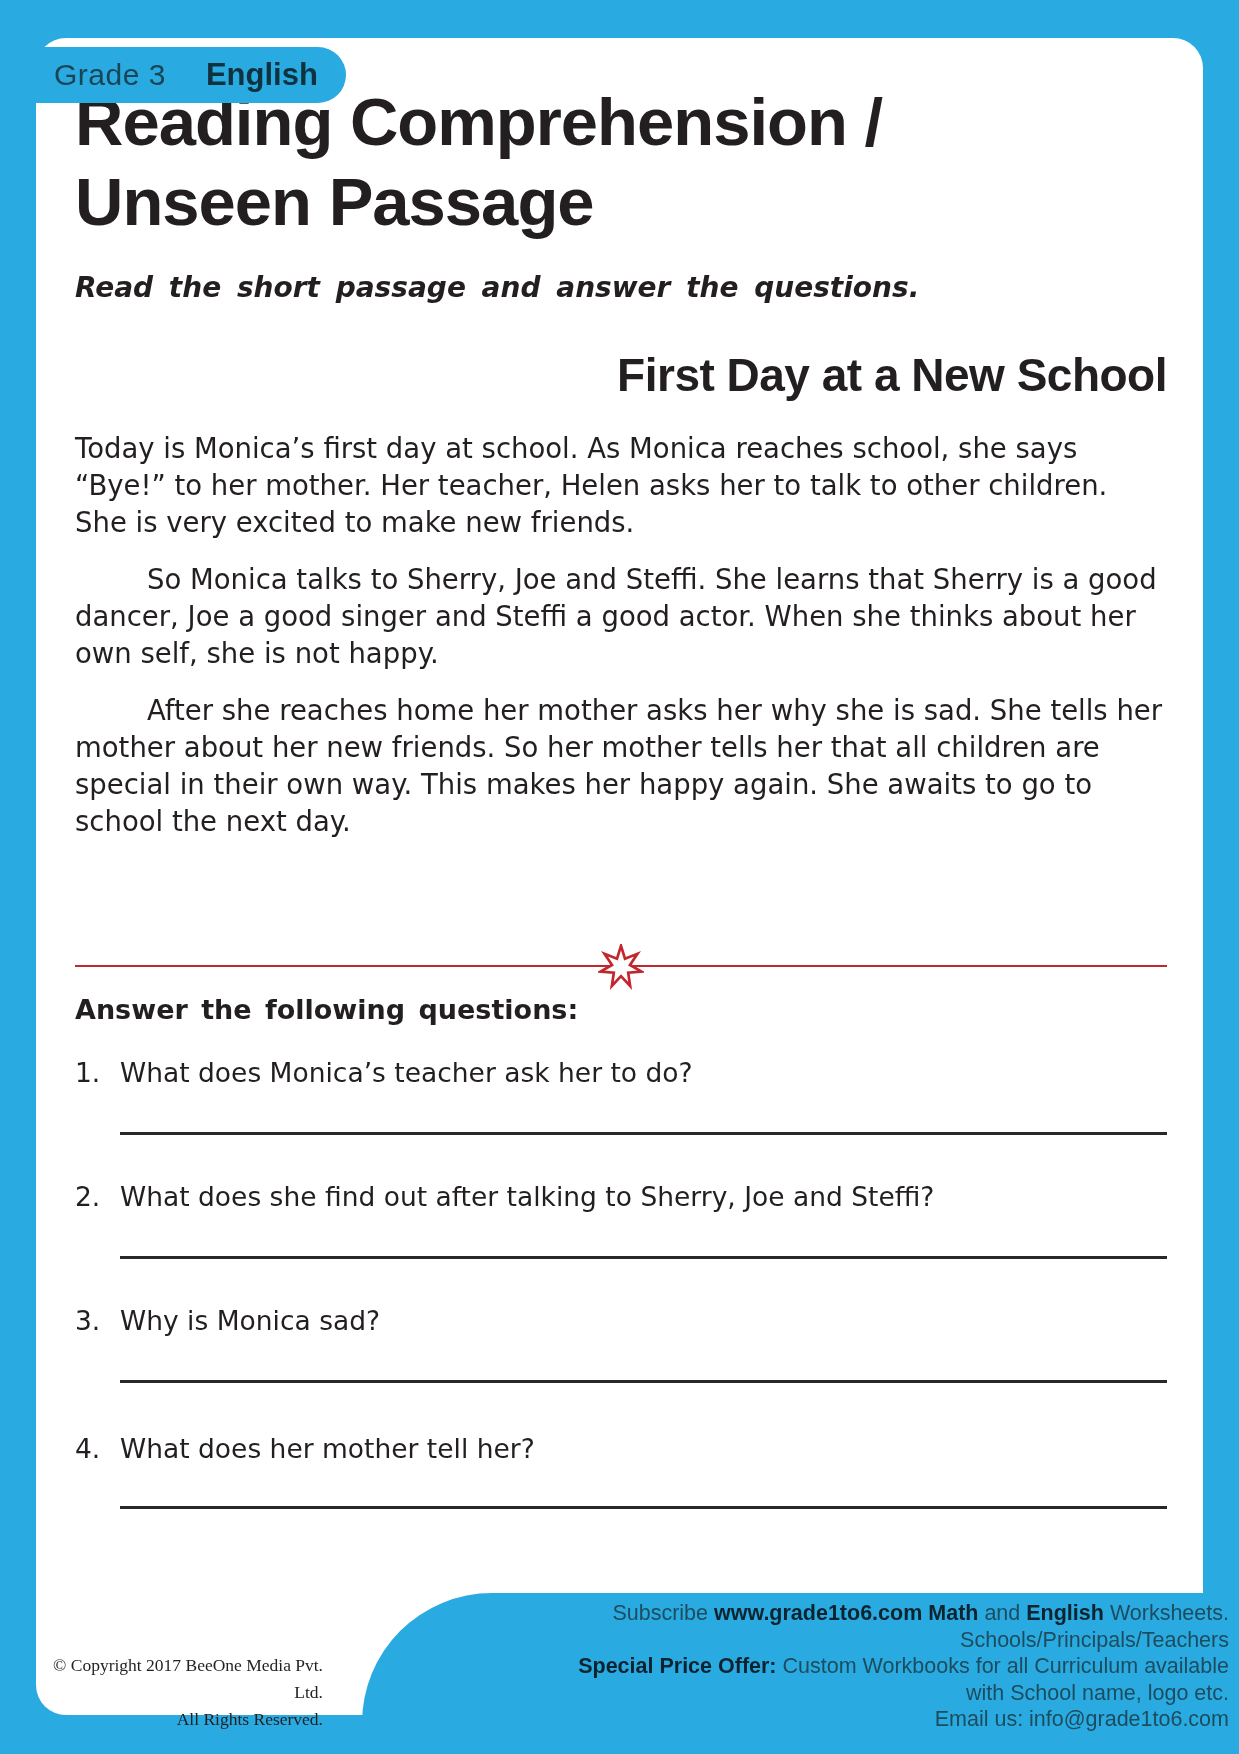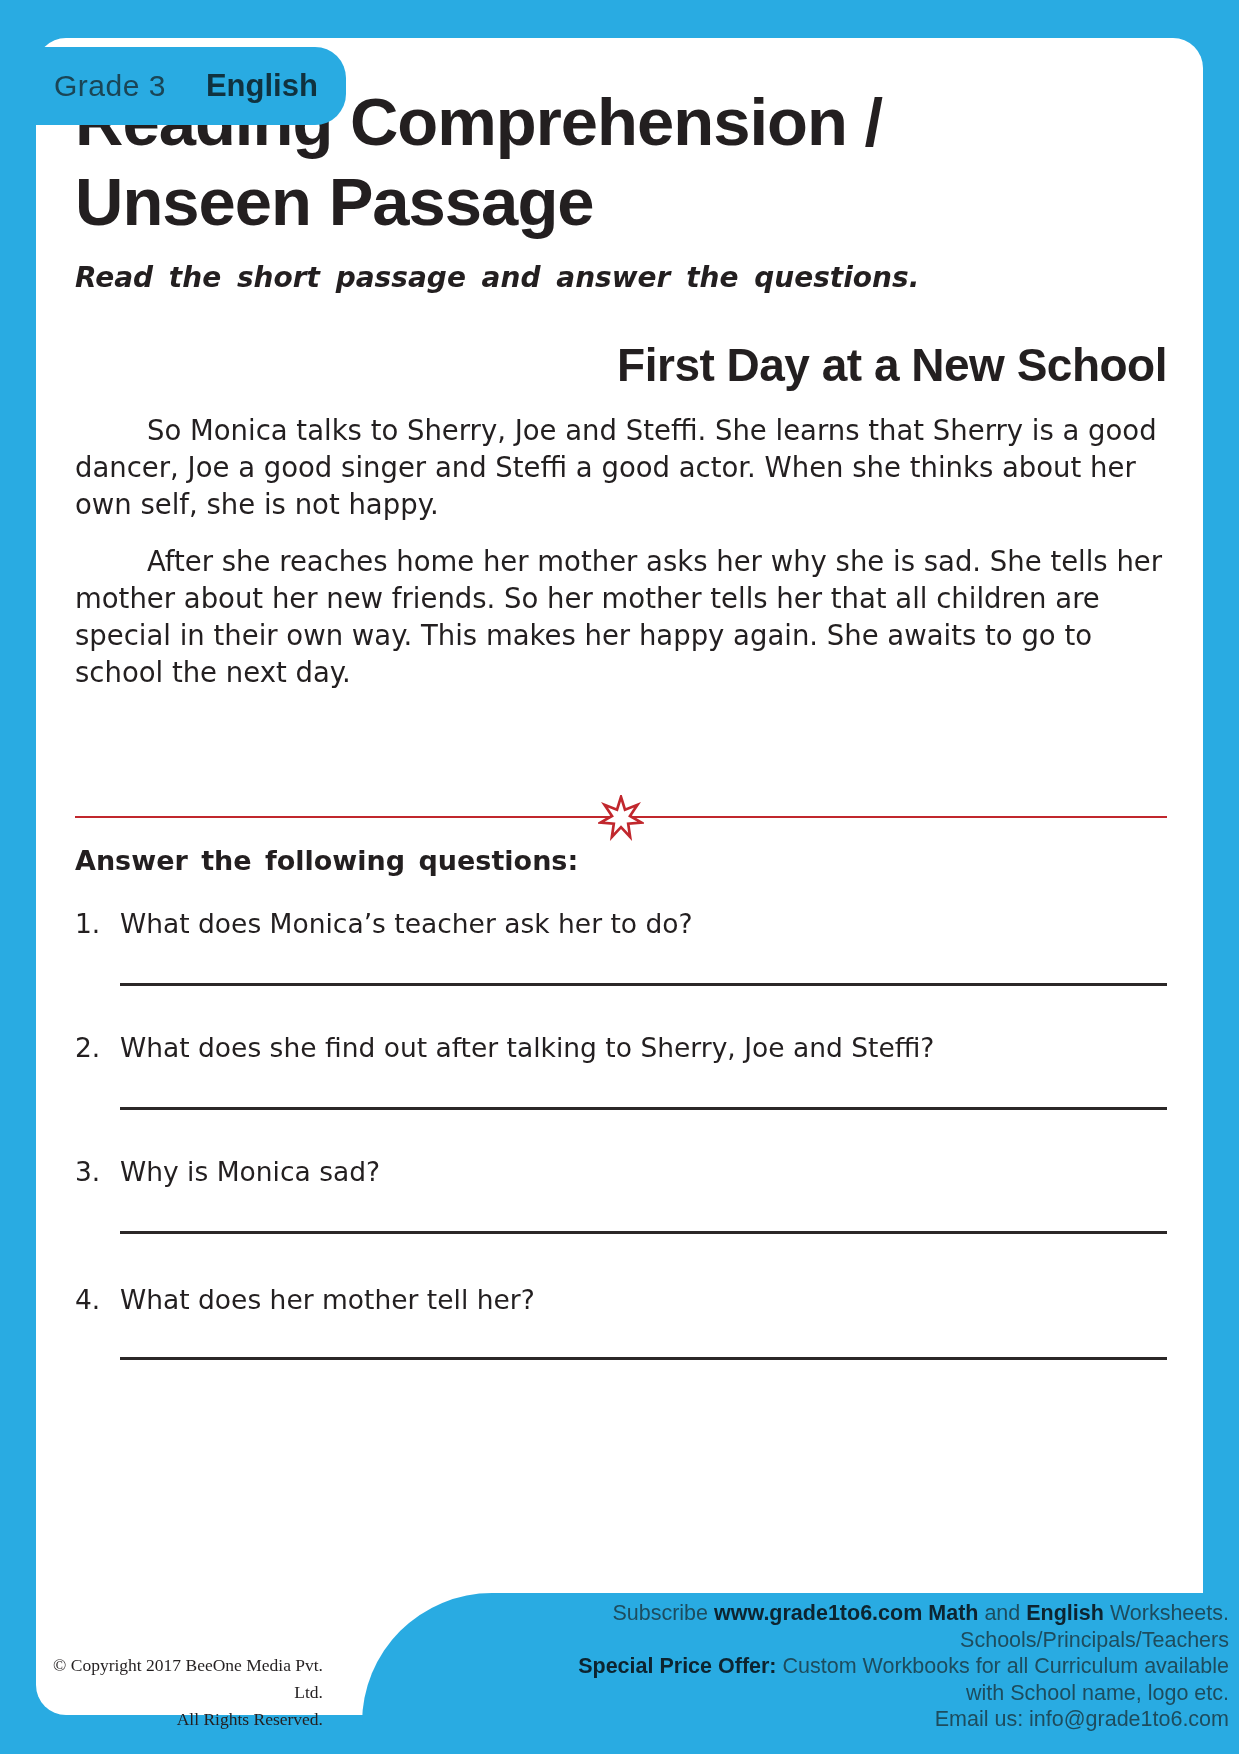--- a/index.html
+++ b/index.html
@@ -20,21 +20,21 @@
   .white-page {
     position: absolute;
     left: 36px; top: 38px;
     width: 1167px; height: 1677px;
     background: #ffffff;
     border-radius: 30px;
   }
   .grade-badge {
     position: absolute;
     left: 20px; top: 47px;
-    width: 326px; height: 78px;
+    width: 326px; height: 56px;
     background: var(--accent-blue);
     border-radius: 0 31px 31px 0;
     display: flex;
     align-items: center;
     padding-left: 34px;
     gap: 40px;
     z-index: 3;
   }
   .grade-badge .grade {
     font-size: 30px;
@@ -53,21 +53,21 @@
     z-index: 2;
   }
   .page-title {
     font-size: 67px;
     font-weight: bold;
     line-height: 1.2;
     color: var(--ink);
     letter-spacing: -1px;
   }
   .instruction {
-    margin-top: 18px;
+    margin-top: 28px;
     font-family: "DejaVu Sans", sans-serif;
     font-style: italic;
     font-weight: bold;
     font-size: 28px;
     color: var(--ink);
     word-spacing: 6px;
   }
   .passage-heading {
     margin-top: 44px;
     text-align: right;
@@ -169,20 +169,21 @@
   <div class="page-title">
     <div>Reading Comprehension /</div>
     <div>Unseen Passage</div>
   </div>
 
   <div class="instruction">Read the short passage and answer the questions.</div>
 
   <div class="passage-heading">First Day at a New School</div>
 
   <div class="passage">
+    <p class="first">Today is Monica’s first day at school. As Monica reaches school, she says “Bye!” to her mother. Her teacher, Helen asks her to talk to other children. She is very excited to make new friends.</p>
     <p class="indent">So Monica talks to Sherry, Joe and Steffi. She learns that Sherry is a good dancer, Joe a good singer and Steffi a good actor. When she thinks about her own self, she is not happy.</p>
     <p class="indent">After she reaches home her mother asks her why she is sad. She tells her mother about her new friends. So her mother tells her that all children are special in their own way. This makes her happy again. She awaits to go to school the next day.</p>
   </div>
 
   <div class="divider">
     <div class="line"></div>
     <span class="star">
       <svg width="46" height="46" viewBox="0 0 24 24">
         <polygon fill="#ffffff" stroke="currentColor" stroke-width="1.4" stroke-linejoin="miter" points="12,1 14.08,7.67 20.6,5.14 16.68,10.93 22.72,14.45 15.75,14.99 16.77,21.91 12,16.8 7.23,21.91 8.25,14.99 1.28,14.45 7.32,10.93 3.4,5.14 9.92,7.67"></polygon>
       </svg>

